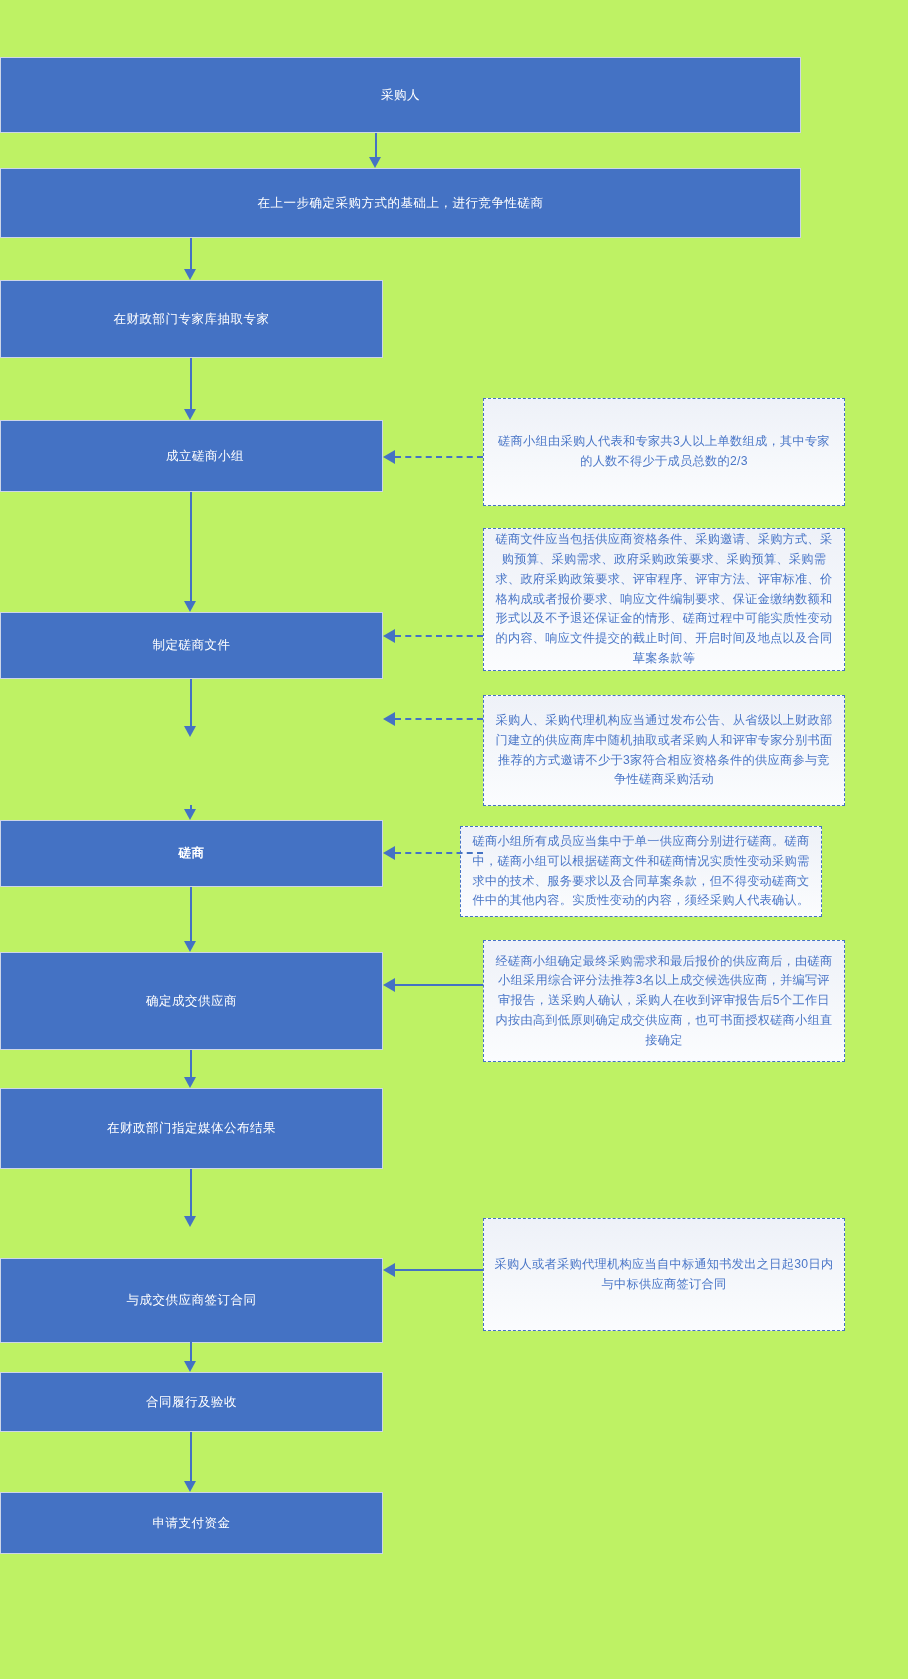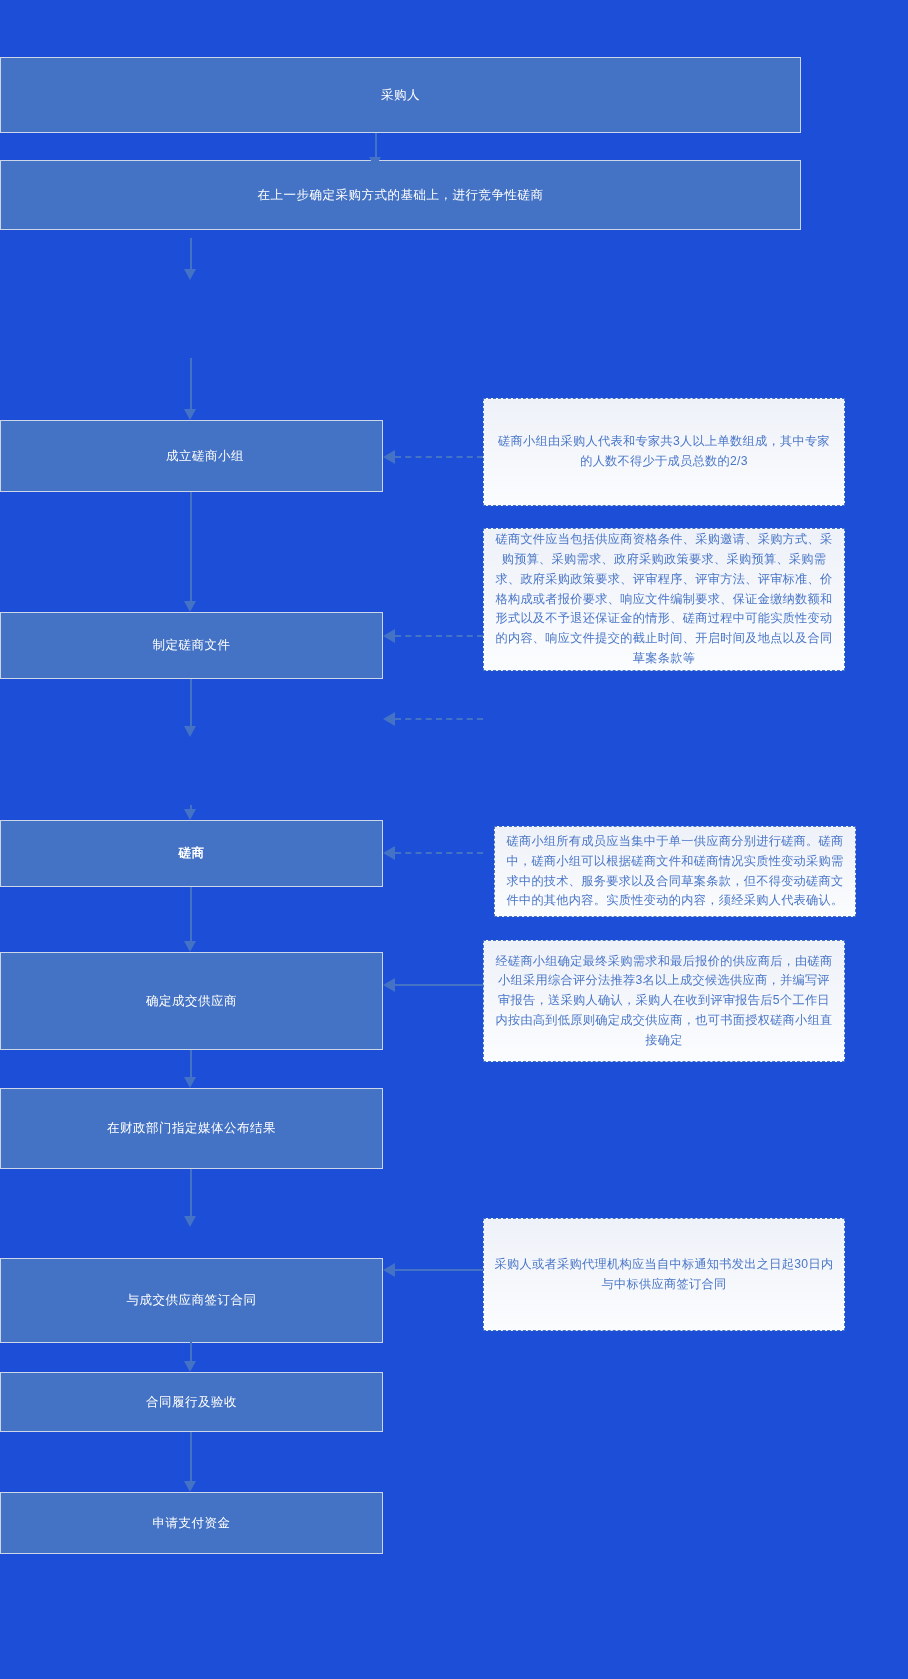--- a/index.html
+++ b/index.html
@@ -7,21 +7,21 @@
     padding: 0;
     background: #ffffff;
   }
   body {
     font-family: "Liberation Sans", "DejaVu Sans", sans-serif;
   }
   #canvas {
     position: relative;
     width: 908px;
     height: 1679px;
-    background: #1d4ed8;
+    background: #bef264;
     overflow: hidden;
   }
 
   
   .pbox {
     position: absolute;
     background: #4472C4;
     border: 1px solid #cdd6e8;
     box-sizing: border-box;
     color: #ffffff;
@@ -87,24 +87,27 @@
 </style>
 </head>
 <body>
 
 <div id="canvas">
 
   <div class="pbox" style="left:0px; top:57px; width:801px; height:76px;">
     <span>采购人</span>
   </div>
 
-  <div class="pbox" style="left:0px; top:160px; width:801px; height:70px;">
+  <div class="pbox" style="left:0px; top:168px; width:801px; height:70px;">
     <span>在上一步确定采购方式的基础上，进行竞争性磋商</span>
   </div>
 
+  <div class="pbox" style="left:0px; top:280px; width:383px; height:78px;">
+    <span>在财政部门专家库抽取专家</span>
+  </div>
 
   <div class="pbox" style="left:0px; top:420px; width:383px; height:72px;padding-left:27px;">
     <span>成立磋商小组</span>
   </div>
 
   <div class="pbox" style="left:0px; top:612px; width:383px; height:67px;">
     <span>制定磋商文件</span>
   </div>
 
 
@@ -133,22 +136,25 @@
   </div>
 
   <div class="nbox" style="left:483px; top:398px; width:362px; height:108px;">
     <span>磋商小组由采购人代表和专家共3人以上单数组成，其中专家的人数不得少于成员总数的2/3</span>
   </div>
 
   <div class="nbox" style="left:483px; top:528px; width:362px; height:143px;">
     <span>磋商文件应当包括供应商资格条件、采购邀请、采购方式、采购预算、采购需求、政府采购政策要求、采购预算、采购需求、政府采购政策要求、评审程序、评审方法、评审标准、价格构成或者报价要求、响应文件编制要求、保证金缴纳数额和形式以及不予退还保证金的情形、磋商过程中可能实质性变动的内容、响应文件提交的截止时间、开启时间及地点以及合同草案条款等</span>
   </div>
 
-
-  <div class="nbox" style="left:494px; top:826px; width:362px; height:91px;">
+  <div class="nbox" style="left:483px; top:695px; width:362px; height:111px;">
+    <span>采购人、采购代理机构应当通过发布公告、从省级以上财政部门建立的供应商库中随机抽取或者采购人和评审专家分别书面推荐的方式邀请不少于3家符合相应资格条件的供应商参与竞争性磋商采购活动</span>
+  </div>
+
+  <div class="nbox" style="left:460px; top:826px; width:362px; height:91px;">
     <span>磋商小组所有成员应当集中于单一供应商分别进行磋商。磋商中，磋商小组可以根据磋商文件和磋商情况实质性变动采购需求中的技术、服务要求以及合同草案条款，但不得变动磋商文件中的其他内容。实质性变动的内容，须经采购人代表确认。</span>
   </div>
 
   <div class="nbox" style="left:483px; top:940px; width:362px; height:122px;">
     <span>经磋商小组确定最终采购需求和最后报价的供应商后，由磋商小组采用综合评分法推荐3名以上成交候选供应商，并编写评审报告，送采购人确认，采购人在收到评审报告后5个工作日内按由高到低原则确定成交供应商，也可书面授权磋商小组直接确定</span>
   </div>
 
   <div class="nbox" style="left:483px; top:1218px; width:362px; height:113px;">
     <span>采购人或者采购代理机构应当自中标通知书发出之日起30日内与中标供应商签订合同</span>
   </div>

